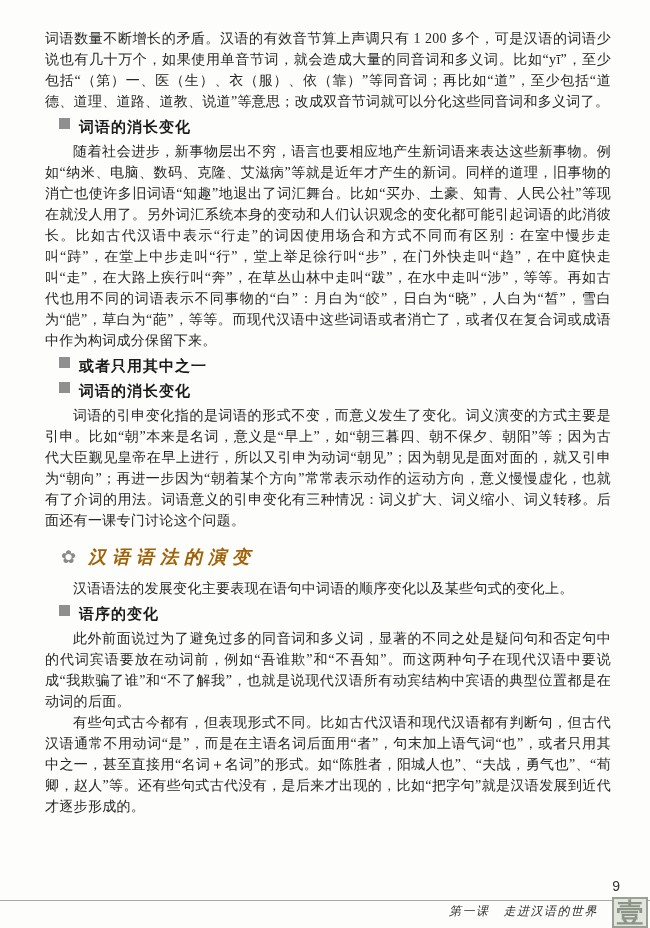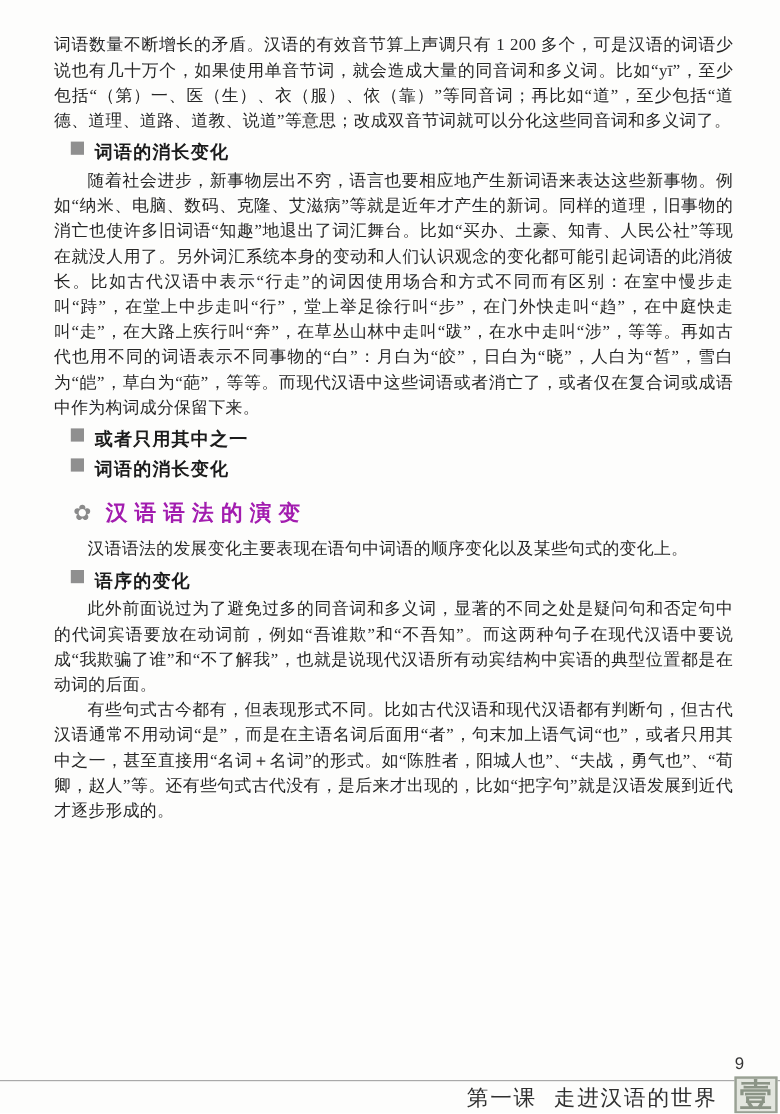--- a/index.html
+++ b/index.html
@@ -54,24 +54,25 @@
     height: 26px;
   }
   .flower {
     font-size: 18px;
     color: #8a8a8a;
     line-height: 1;
     flex: 0 0 auto;
   }
   .h1text {
     font-family: "Liberation Serif", serif;
+    font-style: italic;
     font-weight: bold;
     font-size: 18px;
     letter-spacing: 6px;
-    color: #a21caf;
+    color: #a16207;
     text-align: center;
   }
   .pagenum {
     position: absolute;
     right: 30px;
     top: 878px;
     font-family: "Liberation Sans", sans-serif;
     font-size: 14px;
     color: #333333;
   }
@@ -81,21 +82,22 @@
     top: 900px;
     width: 650px;
     height: 1px;
     background: #a9a9a9;
   }
   .footer {
     position: absolute;
     right: 52px;
     top: 903px;
     font-family: "Liberation Serif", serif;
-    font-size: 18px;
+    font-style: italic;
+    font-size: 12px;
     color: #2f2f2f;
     letter-spacing: 1.5px;
   }
   .footer .lesson { margin-right: 14px; }
   .seal {
     position: absolute;
     right: 2px;
     top: 897px;
     width: 36px;
     height: 31px;
@@ -131,20 +133,21 @@
 
     <div class="h2">
       <span class="sq"></span>
       <span>或者只用其中之一</span>
     </div>
 
     <div class="h2">
       <span class="sq"></span>
       <span>词语的消长变化</span>
     </div>
+    <p class="para">词语的引申变化指的是词语的形式不变，而意义发生了变化。词义演变的方式主要是引申。比如“朝”本来是名词，意义是“早上”，如“朝三暮四、朝不保夕、朝阳”等；因为古代大臣觐见皇帝在早上进行，所以又引申为动词“朝见”；因为朝见是面对面的，就又引申为“朝向”；再进一步因为“朝着某个方向”常常表示动作的运动方向，意义慢慢虚化，也就有了介词的用法。词语意义的引申变化有三种情况：词义扩大、词义缩小、词义转移。后面还有一课专门讨论这个问题。</p>
 
     <div class="h1">
       <span class="flower">✿</span>
       <span class="h1text">汉语语法的演变</span>
     </div>
     <p class="para">汉语语法的发展变化主要表现在语句中词语的顺序变化以及某些句式的变化上。</p>
 
     <div class="h2">
       <span class="sq"></span>
       <span>语序的变化</span>

